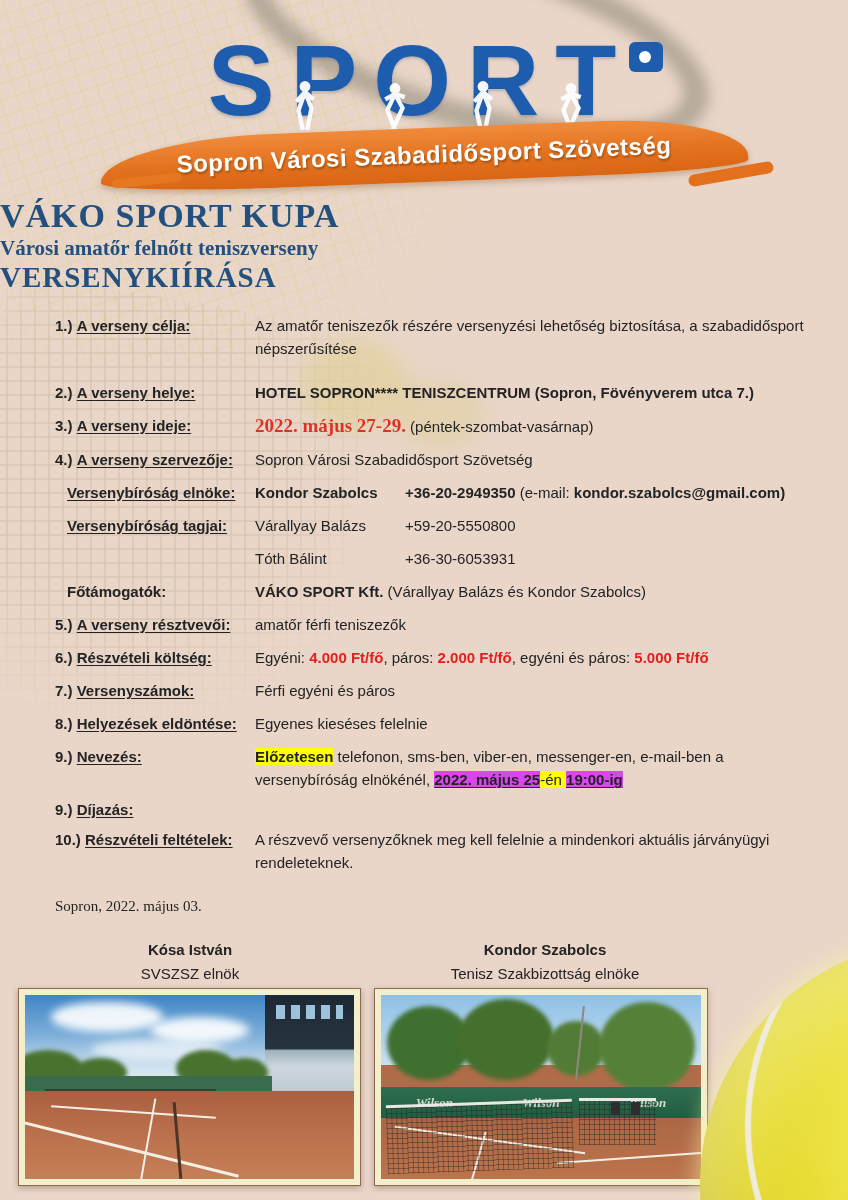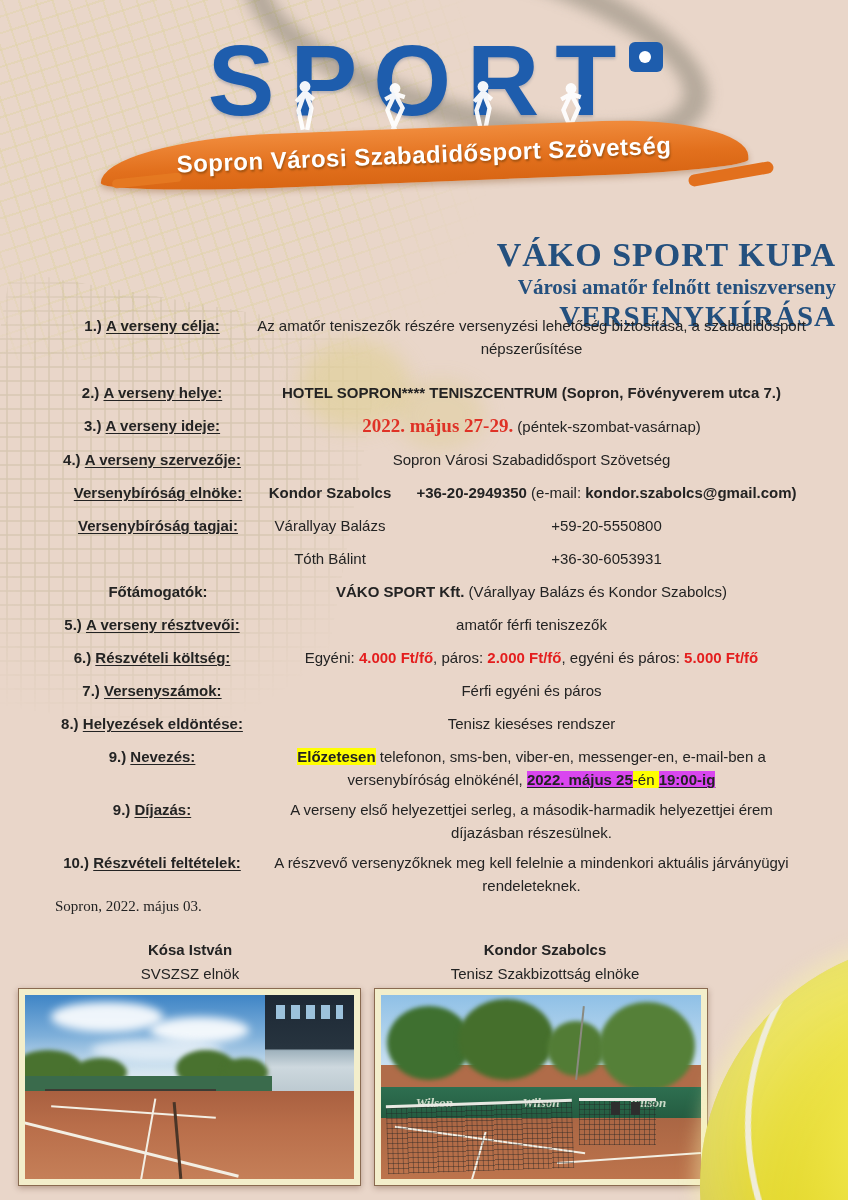--- a/index.html
+++ b/index.html
@@ -73,28 +73,28 @@
   .banner-tail{
     position:absolute;left:688px;top:168px;width:86px;height:12px;background:#e2701d;
     border-radius:10px;transform:rotate(-10deg);
   }
   .banner-tail2{
     position:absolute;left:112px;top:176px;width:70px;height:9px;background:#e57a22;
     border-radius:8px;transform:rotate(-6deg);opacity:.9;
   }
 
   
-  .title-block{position:absolute;left:0;top:196px;width:836px;text-align:right;
-    font-family:"Liberation Serif","DejaVu Serif",serif;color:#24507e;margin-top:39px;}
+  .title-block{position:absolute;left:0;top:196px;width:836px;text-align:left;
+    font-family:"Liberation Serif","DejaVu Serif",serif;color:#24507e;}
   .t1{font-size:34px;font-weight:bold;letter-spacing:1px;line-height:1.15;}
   .t2{font-size:21px;font-weight:bold;line-height:1.25;}
   .t3{font-size:29px;font-weight:bold;letter-spacing:1px;line-height:1.15;}
 
   
-  .body-list{position:absolute;left:0;top:314px;width:796px;font-size:15px;line-height:23px;text-align:center;}
+  .body-list{position:absolute;left:0;top:314px;width:796px;font-size:15px;line-height:23px;}
   .row{display:grid;grid-template-columns:200px 553px;padding-left:55px;margin-bottom:10px;}
   .row.gap-lg{margin-bottom:21px;}
   .row.mb-sm{margin-bottom:7px;}
   .cell-label{padding-right:6px;}
   .cell-label.indent{padding-left:12px;}
   .num{font-weight:bold;}
   .lbl{font-weight:bold;text-decoration:underline;text-underline-offset:2px;}
   .lbl-plain{font-weight:bold;}
   .b{font-weight:bold;}
   .red{color:#e41e1e;font-weight:bold;}
@@ -310,40 +310,39 @@
         <span class="lbl">Versenyszámok:</span>
       </div>
       <div class="cell-val">Férfi egyéni és páros</div>
     </div>
 
     <div class="row">
       <div class="cell-label">
         <span class="num">8.)</span>
         <span class="lbl">Helyezések eldöntése:</span>
       </div>
-      <div class="cell-val">Tenisz kieséses rendszer</div>
+      <div class="cell-val">Egyenes kieséses felelnie</div>
     </div>
 
     <div class="row mb-sm">
       <div class="cell-label">
         <span class="num">9.)</span>
         <span class="lbl">Nevezés:</span>
       </div>
       <div class="cell-val">
         <span class="hl b">Előzetesen</span><span> telefonon, sms-ben, viber-en, messenger-en, e-mail-ben a</span><br>
         <span>versenybíróság elnökénél, </span><span class="hlb">2022. május 25</span><span class="hl">-én </span><span class="hlb">19:00-ig</span>
       </div>
     </div>
 
     <div class="row mb-sm">
       <div class="cell-label">
         <span class="num">9.)</span>
         <span class="lbl">Díjazás:</span>
       </div>
-      <div class="cell-val">A verseny első helyezettjei serleg, a második-harmadik helyezettjei érem díjazásban részesülnek.</div>
     </div>
 
     <div class="row">
       <div class="cell-label">
         <span class="num">10.)</span>
         <span class="lbl">Részvételi feltételek:</span>
       </div>
       <div class="cell-val">A részvevő versenyzőknek meg kell felelnie a mindenkori aktuális járványügyi rendeleteknek.</div>
     </div>
   </div>

